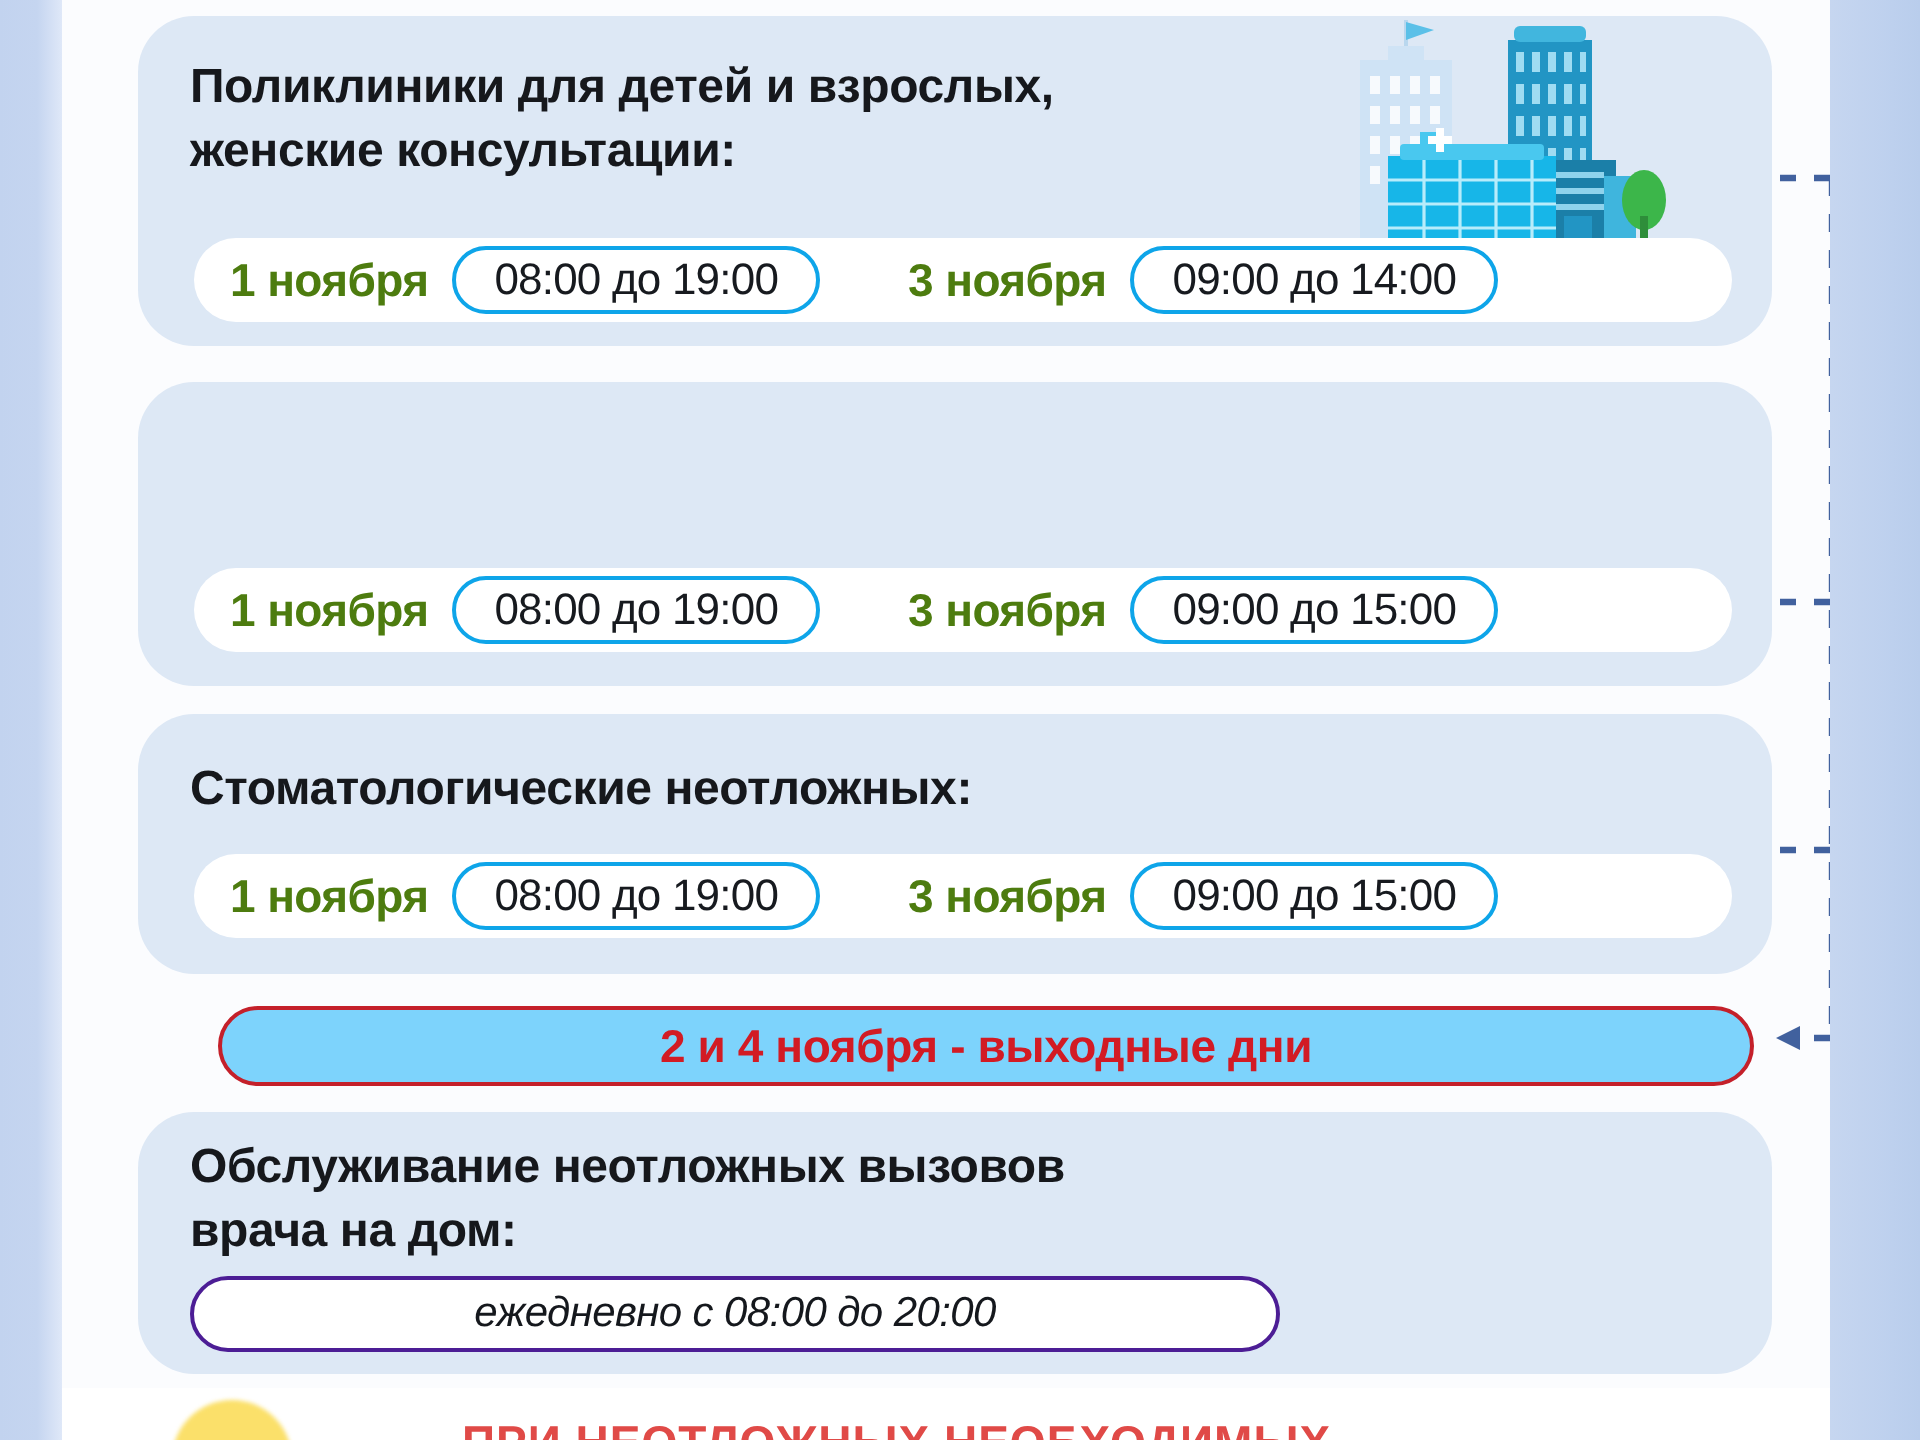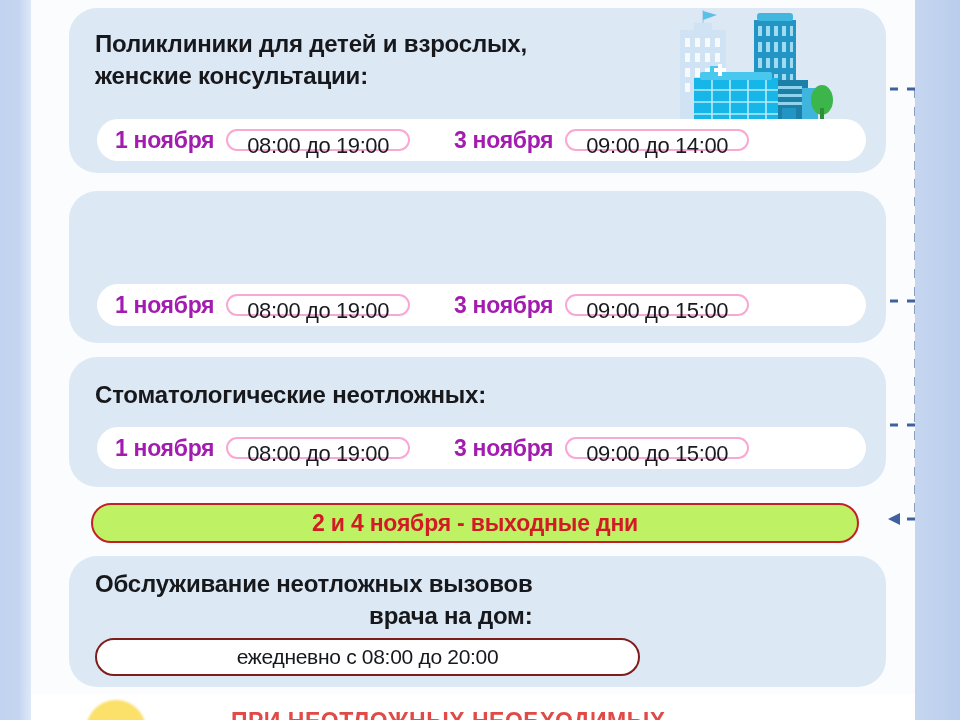--- a/index.html
+++ b/index.html
@@ -28,67 +28,68 @@
 
   .card-title{
     position:absolute;left:26px;
     color:#16181c;font-weight:bold;
     font-size:24px;line-height:32px;letter-spacing:-0.2px;
     white-space:pre-line;
   }
   #card1 .card-title{top:20px;}
   #card2 .card-title{top:20px;}
   #card3 .card-title{top:22px;}
-  #card5 .card-title{top:12px;text-align:right;}
+  #card5 .card-title{top:12px;}
 
   
   .sched-row{
     position:absolute;left:28px;right:20px;height:42px;
     background:#ffffff;border-radius:21px;
     display:flex;align-items:center;
   }
   #card1 .sched-row{top:111px;}
   #card2 .sched-row{top:93px;}
   #card3 .sched-row{top:70px;}
 
   .date-lbl{
-    color:#a21caf;font-weight:bold;font-size:23px;
+    color:#4d7c0f;font-weight:bold;font-size:23px;
     letter-spacing:-0.3px;white-space:nowrap;
   }
   .d1{margin-left:18px;}
   .d2{margin-left:44px;text-align:center;}
 
   .time-chip{
     margin-left:12px;
-    border:2px solid #f9a8d4;border-radius:21px;
+    border:2px solid #0ea5e9;border-radius:21px;
     background:#ffffff;
-    height:22px;line-height:30px;
+    height:34px;line-height:30px;
     padding:0 19px;
     font-size:22px;color:#171a1f;white-space:nowrap;
     letter-spacing:-0.4px;
     box-sizing:border-box;
   }
 
   
   .banner{
-    position:absolute;left:60px;top:503px;width:768px;height:40px;
-    background:#bef264;border:2.5px solid #c4202a;border-radius:21px;
+    position:absolute;left:78px;top:503px;width:768px;height:40px;
+    background:#7dd3fc;border:2.5px solid #c4202a;border-radius:21px;
     display:flex;align-items:center;justify-content:center;
     box-sizing:border-box;
   }
   .banner span{
     color:#d21b24;font-weight:bold;font-size:23px;letter-spacing:-0.2px;
   }
 
   
   .daily-pill{
     position:absolute;left:64px;top:638px;width:545px;height:38px;
-    background:#ffffff;border:2px solid #7f1d1d;border-radius:20px;
+    background:#ffffff;border:2px solid #4c1d95;border-radius:20px;
     display:flex;align-items:center;justify-content:center;
     box-sizing:border-box;
+    font-style:italic;
   }
   .daily-pill span{font-size:21px;color:#15181d;letter-spacing:-0.3px;}
 
   
   .connector{position:absolute;left:855px;top:85px;width:60px;height:445px;}
 
   
   .bottom-strip{position:absolute;left:31px;top:694px;width:884px;height:26px;
     background:#ffffff;overflow:hidden;}
   .sun{position:absolute;left:55px;top:6px;width:60px;height:60px;

